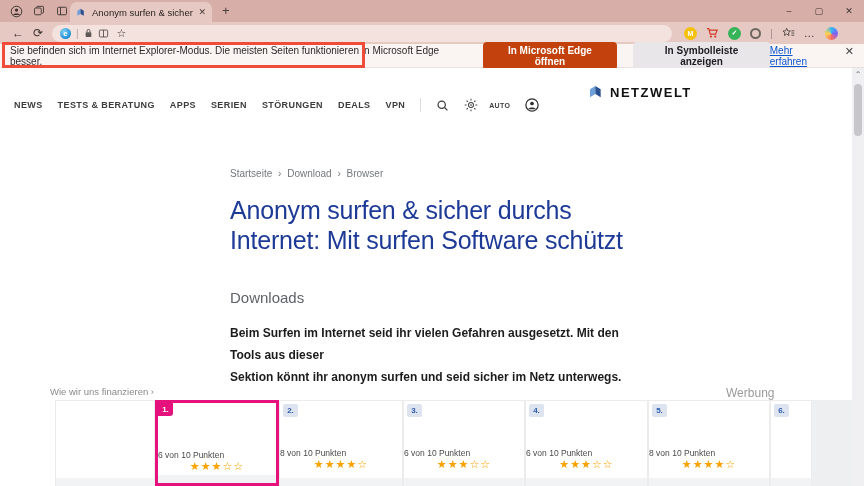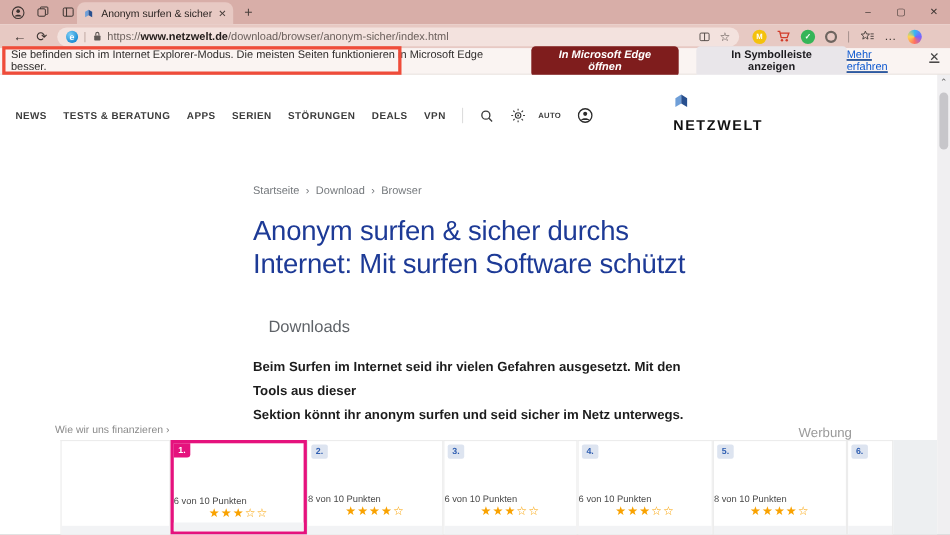--- a/index.html
+++ b/index.html
@@ -42,47 +42,47 @@
   .ext-ring { width:11px; height:11px; border-radius:50%; border:2px solid #6e6560; }
   .tb-sep { color:#a5928d; font-size:11px; }
   .ellipsis { font-size:11px; color:#3b3330; letter-spacing:1px; }
   .copilot { width:13px; height:13px; border-radius:50%;
              background:conic-gradient(#35b7f3,#7b61ff,#ff6f61,#ffd54f,#35b7f3); }
 
   
   .notifbar { position:absolute; top:44px; left:0; width:864px; height:24px; background:#faf4f2;
               border-bottom:1px solid #e8e0de; display:flex; align-items:center; padding:0 10px; }
   .notif-msg { font-size:10px; color:#2e2b2a; margin-right:18px; }
-  .btn-primary { background:#7f1d1d; color:#fff; border:none; border-radius:4px; font-size:10px;
-                 font-weight:bold; padding:3px 10px; font-family:inherit;font-style:italic; }
+  .btn-primary { background:#c2410c; color:#fff; border:none; border-radius:4px; font-size:10px;
+                 font-weight:bold; padding:3px 10px; font-family:inherit; }
   .btn-secondary { background:#e9e6ea; color:#1c1b1f; border:none; border-radius:4px; font-size:10px;
                    font-weight:bold; padding:3px 10px; margin-left:16px; font-family:inherit; }
-  .notif-right { margin-left:auto; display:flex; align-items:flex-start; gap:14px;text-decoration:underline; }
+  .notif-right { margin-left:auto; display:flex; align-items:flex-start; gap:14px; }
   .learn-more { font-size:10px; color:#0b57d0; text-decoration:underline; }
   .notif-close { font-size:11px; color:#444; }
   .red-box { position:absolute; left:2px; top:42px; width:363px; height:26px;
              border:3px solid #ef4c3a; pointer-events:none; z-index:20; }
 
   
   .page { position:absolute; top:68px; left:0; width:852px; height:418px; background:#fff; }
 
   .sitenav { position:absolute; top:30px; left:14px; display:flex; align-items:center; gap:15px; }
   .nav-item { font-size:9px; font-weight:bold; letter-spacing:0.4px; color:#3c3c3c; white-space:nowrap; }
   .nav-div { width:1px; height:14px; background:#ddd; }
   .mode-label { font-size:7px; font-weight:bold; color:#3c3c3c; letter-spacing:0.3px; margin-left:-4px; }
 
-  .logo { position:absolute; top:16px; left:612px; display:flex; gap:6px;flex-direction:column; }
+  .logo { position:absolute; top:16px; left:588px; display:flex; align-items:center; gap:6px; }
   .logo-text { font-size:13px; font-weight:bold; letter-spacing:1.5px; color:#111; }
 
   .breadcrumb { position:absolute; top:100px; left:230px; font-size:10px; color:#74787c; }
   .breadcrumb span { margin-right:3px; }
 
   .h1 { position:absolute; top:128px; left:230px; width:430px; color:#1d3a96;
         font-size:25px; line-height:29.5px; font-weight:500; letter-spacing:-0.2px; }
-  .subheading { position:absolute; top:221px; left:244px; font-size:15px; color:#5f6368; }
+  .subheading { position:absolute; top:221px; left:230px; font-size:15px; color:#5f6368; }
   .intro { position:absolute; top:254px; left:230px; width:420px; font-size:12px; font-weight:bold;
            color:#1c1c1c; line-height:22px; }
 
   .finance { position:absolute; top:318px; left:50px; font-size:9.5px; color:#8a8a8a; }
   .werbung { position:absolute; top:318px; left:726px; font-size:12px; color:#9a9a9a; }
 
   
   .carousel { position:absolute; top:332px; left:0; width:852px; height:86px; }
   .card { position:absolute; top:0; height:86px; background:#fff; border:1px solid #ececec;
           border-bottom:none; }
@@ -157,21 +157,20 @@
 
     <div class="addr-pill">
       <span class="ie-icon">e</span>
       <span class="pill-div">|</span>
       <span>
         <svg width="9" height="10" viewBox="0 0 12 14">
             <rect x="2" y="6" width="8" height="6.5" rx="1" fill="#5f5855"></rect>
             <path d="M4 6 V4 a2 2 0 0 1 4 0 v2" fill="none" stroke="#5f5855" stroke-width="1.4"></path>
           </svg>
       </span>
-      <span class="url"><span>https://</span><b>www.netzwelt.de</b><span>/download/browser/anonym-sicher/index.html</span></span>
       <span class="pill-right">
         <span>
           <svg width="11" height="11" viewBox="0 0 16 16">
               <rect x="2" y="3" width="12" height="10" rx="1.5" fill="none" stroke="#4a423f" stroke-width="1.2"></rect>
               <line x1="8" y1="3" x2="8" y2="13" stroke="#4a423f" stroke-width="1.2"></line>
             </svg>
         </span>
         <span style="font-size:11px;color:#4a423f;">☆</span>
       </span>
     </div>

